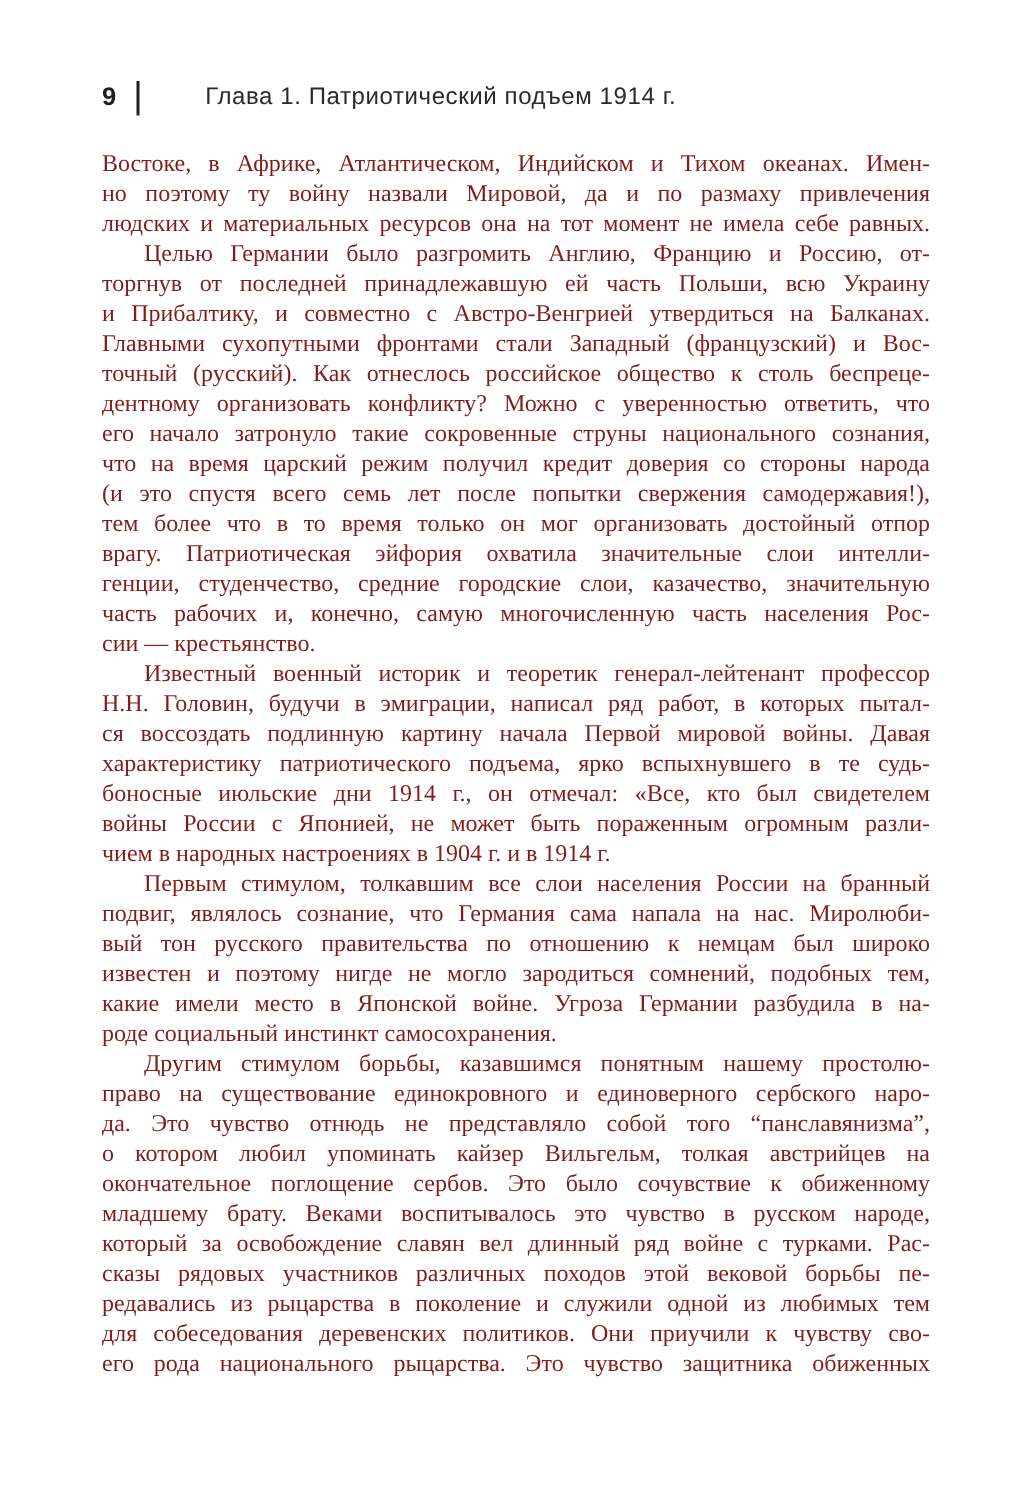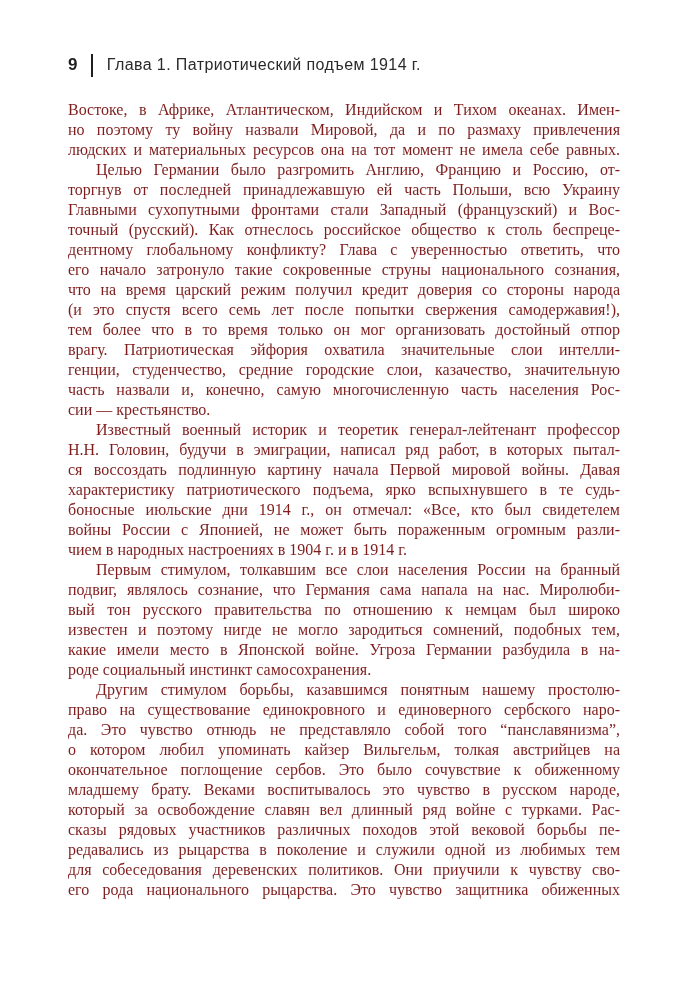--- a/index.html
+++ b/index.html
@@ -35,20 +35,21 @@
     width: 2px;
     height: 23px;
     background: #1f1f1f;
     margin: 0 14px 0 13px;
   }
   .chapter-title {
     font-size: 16px;
     font-weight: normal;
     letter-spacing: 0.4px;
     color: #2a2a2a;
+    margin-left: 30px;
   }
   .body-text {
     position: absolute;
     top: 100px;
     left: 68px;
     width: 552px;
   }
   .line {
     height: 20px;
     line-height: 20px;
@@ -75,30 +76,31 @@
     <span class="header-divider"></span>
     <span class="chapter-title">Глава 1. Патриотический подъем 1914 г.</span>
   </header>
 
   <main class="body-text">
       <div class="line just">Востоке, в Африке, Атлантическом, Индийском и Тихом океанах. Имен-</div>
       <div class="line just">но поэтому ту войну назвали Мировой, да и по размаху привлечения</div>
       <div class="line just">людских и материальных ресурсов она на тот момент не имела себе равных.</div>
       <div class="line indent just">Целью Германии было разгромить Англию, Францию и Россию, от-</div>
       <div class="line just">торгнув от последней принадлежавшую ей часть Польши, всю Украину</div>
+      <div class="line just">и Прибалтику, и совместно с Австро-Венгрией утвердиться на Балканах.</div>
       <div class="line just">Главными сухопутными фронтами стали Западный (французский) и Вос-</div>
       <div class="line just">точный (русский). Как отнеслось российское общество к столь беспреце-</div>
-      <div class="line just">дентному глобальному конфликту? Глава с уверенностью ответить, что</div>
+      <div class="line just">дентному организовать конфликту? Можно с уверенностью ответить, что</div>
       <div class="line just">его начало затронуло такие сокровенные струны национального сознания,</div>
       <div class="line just">что на время царский режим получил кредит доверия со стороны народа</div>
       <div class="line just">(и это спустя всего семь лет после попытки свержения самодержавия!),</div>
       <div class="line just">тем более что в то время только он мог организовать достойный отпор</div>
       <div class="line just">врагу. Патриотическая эйфория охватила значительные слои интелли-</div>
       <div class="line just">генции, студенчество, средние городские слои, казачество, значительную</div>
-      <div class="line just">часть назвали и, конечно, самую многочисленную часть населения Рос-</div>
+      <div class="line just">часть рабочих и, конечно, самую многочисленную часть населения Рос-</div>
       <div class="line">сии — крестьянство.</div>
       <div class="line indent just">Известный военный историк и теоретик генерал-лейтенант профессор</div>
       <div class="line just">Н.Н. Головин, будучи в эмиграции, написал ряд работ, в которых пытал-</div>
       <div class="line just">ся воссоздать подлинную картину начала Первой мировой войны. Давая</div>
       <div class="line just">характеристику патриотического подъема, ярко вспыхнувшего в те судь-</div>
       <div class="line just">боносные июльские дни 1914 г., он отмечал: «Все, кто был свидетелем</div>
       <div class="line just">войны России с Японией, не может быть пораженным огромным разли-</div>
       <div class="line">чием в народных настроениях в 1904 г. и в 1914 г.</div>
       <div class="line indent just">Первым стимулом, толкавшим все слои населения России на бранный</div>
       <div class="line just">подвиг, являлось сознание, что Германия сама напала на нас. Миролюби-</div>

